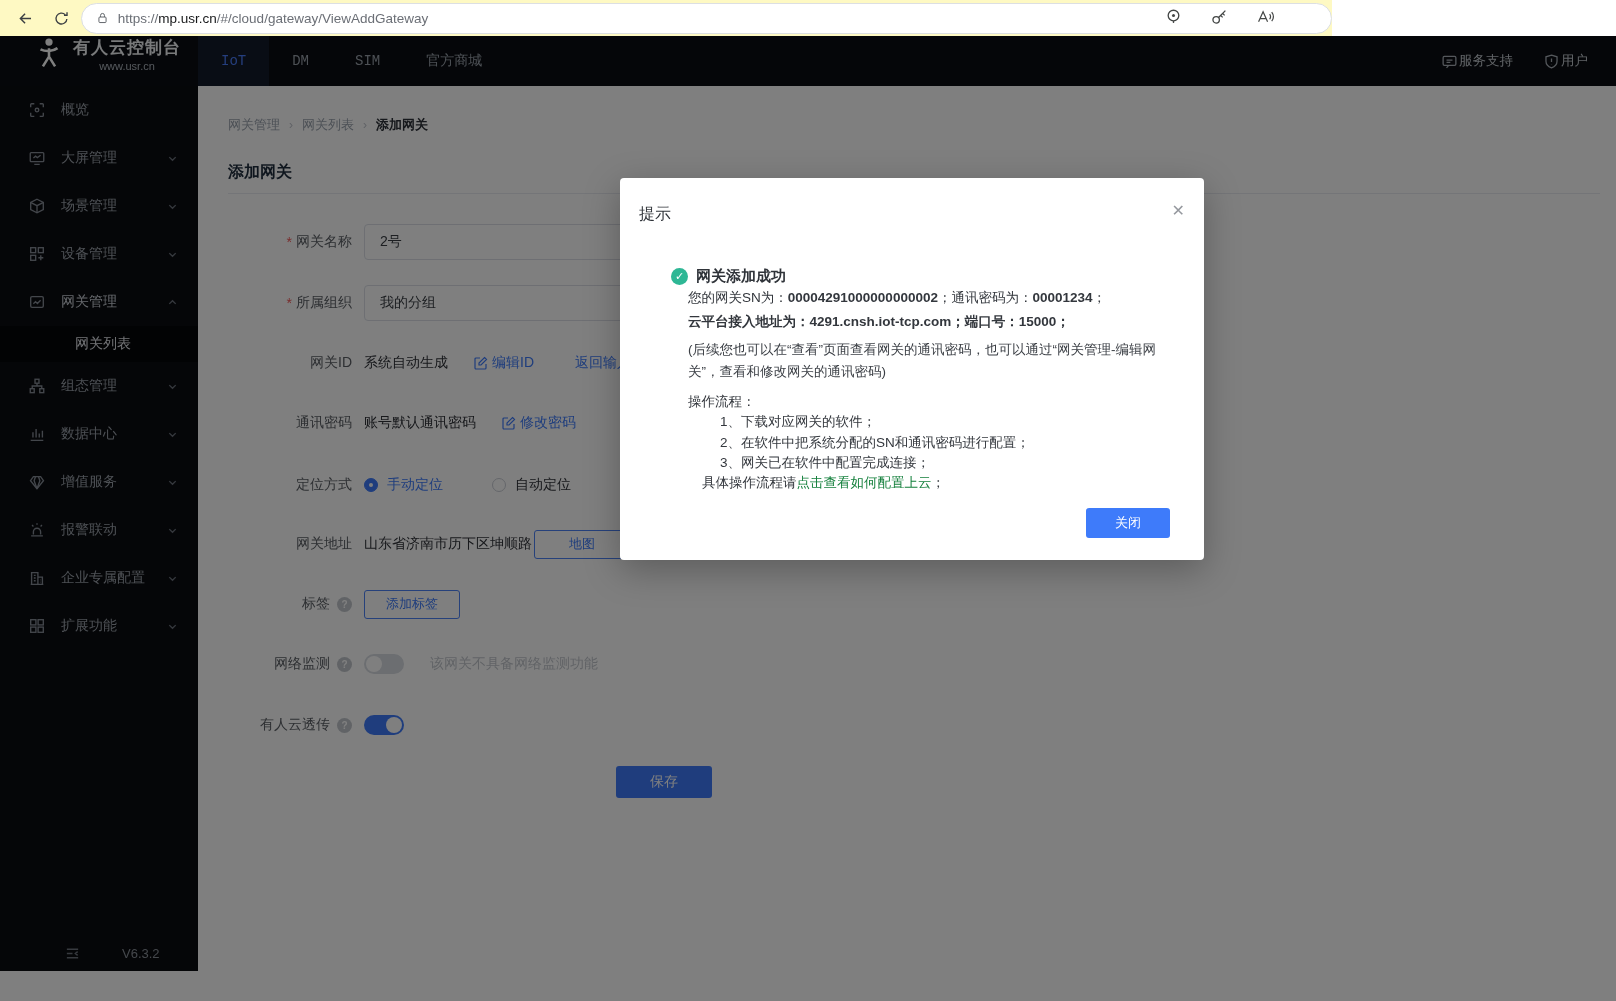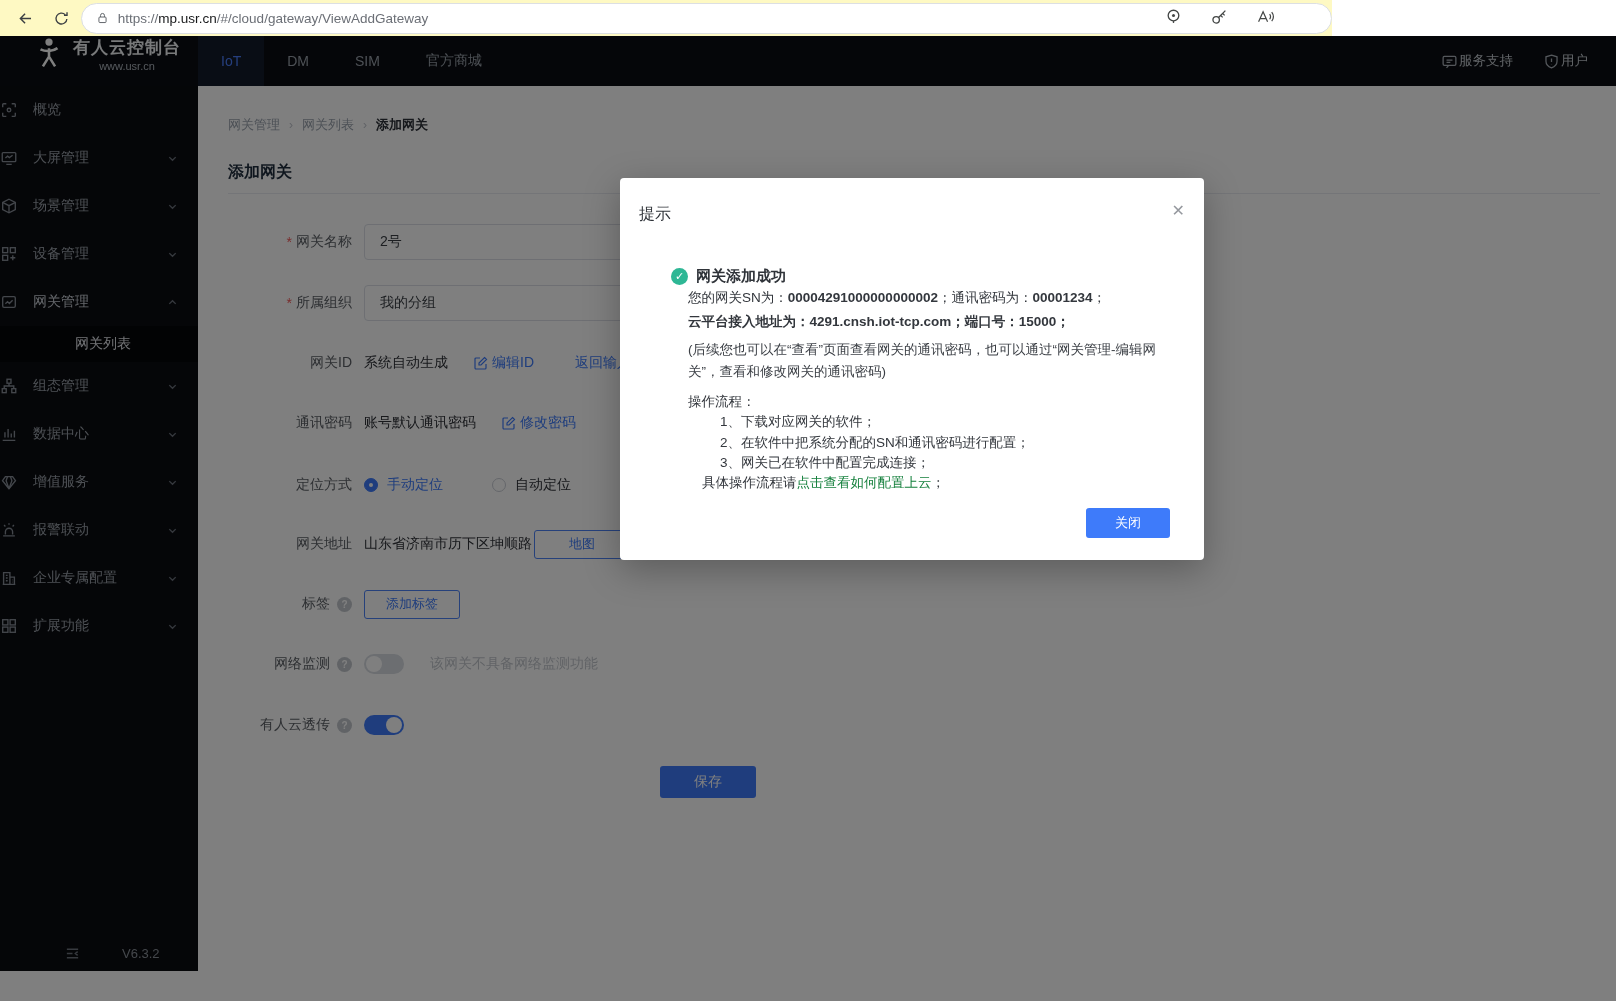--- a/index.html
+++ b/index.html
@@ -21,30 +21,30 @@
   .pill-right svg { width:19px; height:19px; }
 
   
   .topnav { position:absolute; left:0; top:36px; width:1616px; height:50px; background:#0a0d12;
     display:flex; align-items:stretch; overflow:hidden; z-index:1; }
   .brand { width:198px; display:flex; padding-left:34px; }
   .brand-icon { width:30px; height:34px; color:#fff; margin-right:9px; }
   .brand-txt { display:flex; flex-direction:column; align-items:center; }
   .brand-title { color:#f2f4f7; font-size:17px; font-weight:bold; letter-spacing:1px; }
   .brand-sub { color:#aeb4bd; font-size:11px; margin-top:1px; }
-  .tabs { display:flex; }
+  .tabs { display:flex;font-family:Liberation Mono, monospace; }
   .tab { padding:0 23px; display:flex; align-items:center; color:#9aa1ab; font-size:14px; cursor:pointer; }
   .tab.active { background:#131b2a; color:#4a7dfc; }
   .nav-right { position:absolute; left:1441px; top:0; height:50px; display:flex; align-items:center; gap:30px; }
   .nav-right .nitem { display:flex; align-items:center; gap:1px; color:#c2c7ce; font-size:13.5px; white-space:nowrap; cursor:pointer; }
   .nav-right svg { width:17px; height:17px; color:#aab0b9; }
 
   
   .sidebar { position:absolute; left:0; top:86px; width:198px; height:885px; background:#0b0d11; z-index:1; }
-  .side-item { height:48px; display:flex; align-items:center; color:#9aa0a9; font-size:14px; cursor:pointer; }
+  .side-item { height:48px; display:flex; align-items:center; padding-left:28px; color:#9aa0a9; font-size:14px; cursor:pointer; }
   .side-item .sicon { width:18px; height:18px; margin-right:15px; color:#878d97; flex:none; }
   .side-item .chev { margin-left:auto; margin-right:20px; width:11px; height:11px; color:#6b717b; }
   .side-sub { height:36px; background:#050609; display:flex; align-items:center; padding-left:75px;
     color:#e4e7ec; font-size:14px; cursor:pointer; }
   .side-footer { position:absolute; left:0; bottom:5px; width:100%; height:26px; display:flex; align-items:center; padding-left:28px;margin-left:37px; }
   .side-footer svg { width:15px; height:15px; color:#6f757e; }
   .side-version { color:#8a9099; font-size:13px; margin-left:42px; }
 
   
   .content { position:absolute; left:198px; top:86px; width:1418px; height:915px; background:#fff; z-index:1; }
@@ -72,21 +72,21 @@
   .ghost-btn { height:29px; border:1px solid #4d82f7; border-radius:3px; color:#3e7bfa; font-size:13px;
     background:#fff; display:flex; align-items:center; justify-content:center; cursor:pointer; }
   .toggle { width:40px; height:20px; border-radius:10px; position:relative; flex:none; cursor:pointer; }
   .toggle.off { background:#d8dce2; }
   .toggle.on  { background:#3e7bfa; }
   .toggle::after { content:""; position:absolute; top:2px; width:16px; height:16px; border-radius:50%; background:#fff; }
   .toggle.off::after { left:2px; }
   .toggle.on::after  { right:2px; }
   .hint { font-size:14px; color:#c3c7cd; margin-left:26px;text-align:right; }
   .save-btn { position:absolute; left:418px; top:680px; width:96px; height:32px; background:#3e7bfa; color:#fff;
-    font-size:14px; border:none; border-radius:3px; display:flex; align-items:center; justify-content:center; cursor:pointer;margin-left:44px; }
+    font-size:14px; border:none; border-radius:3px; display:flex; align-items:center; justify-content:center; cursor:pointer; }
 
   
   .overlay { position:absolute; left:0; top:36px; width:1616px; height:965px; background:rgba(0,0,0,0.5); z-index:20; }
   .modal { position:absolute; left:620px; top:178px; width:584px; height:382px; background:#fff; border-radius:4px;
     box-shadow:0 10px 36px rgba(0,0,0,0.28); z-index:30; }
   .modal-title { position:absolute; left:19px; top:26px; font-size:16px; color:#2f3339; }
   .modal-close { position:absolute; right:19px; top:25px; font-size:16px; color:#95989e; cursor:pointer; line-height:1; }
   .m-success { position:absolute; left:51px; top:89px; display:flex; align-items:center; }
   .ok-badge { width:17px; height:17px; border-radius:50%; background:#2eb795; color:#fff; font-size:11px;
     display:flex; align-items:center; justify-content:center; flex:none; }

